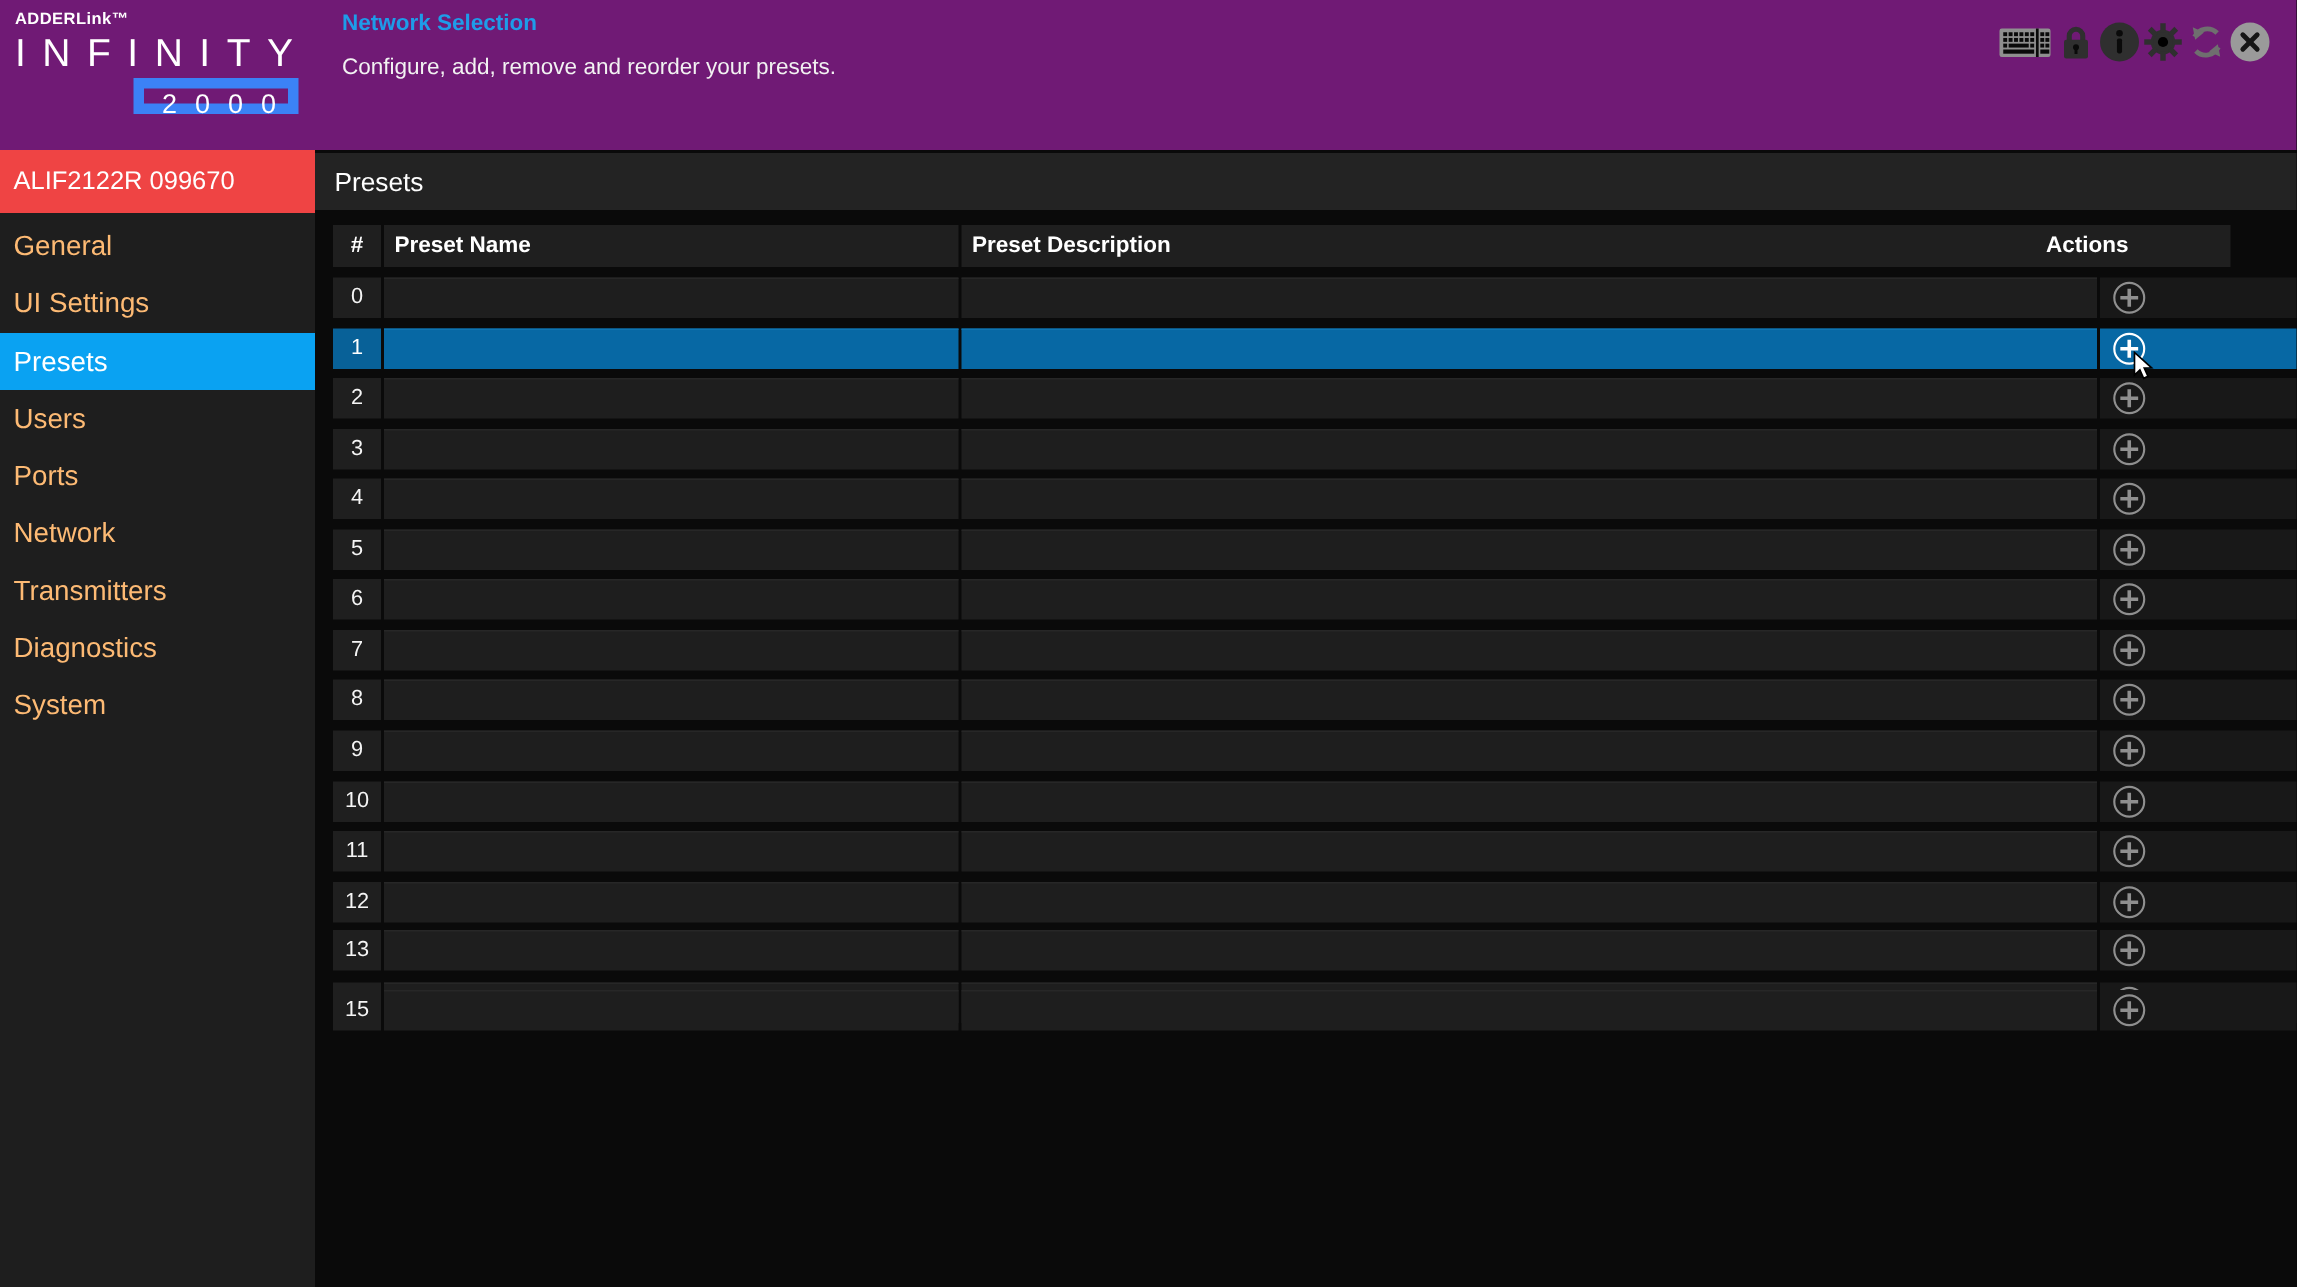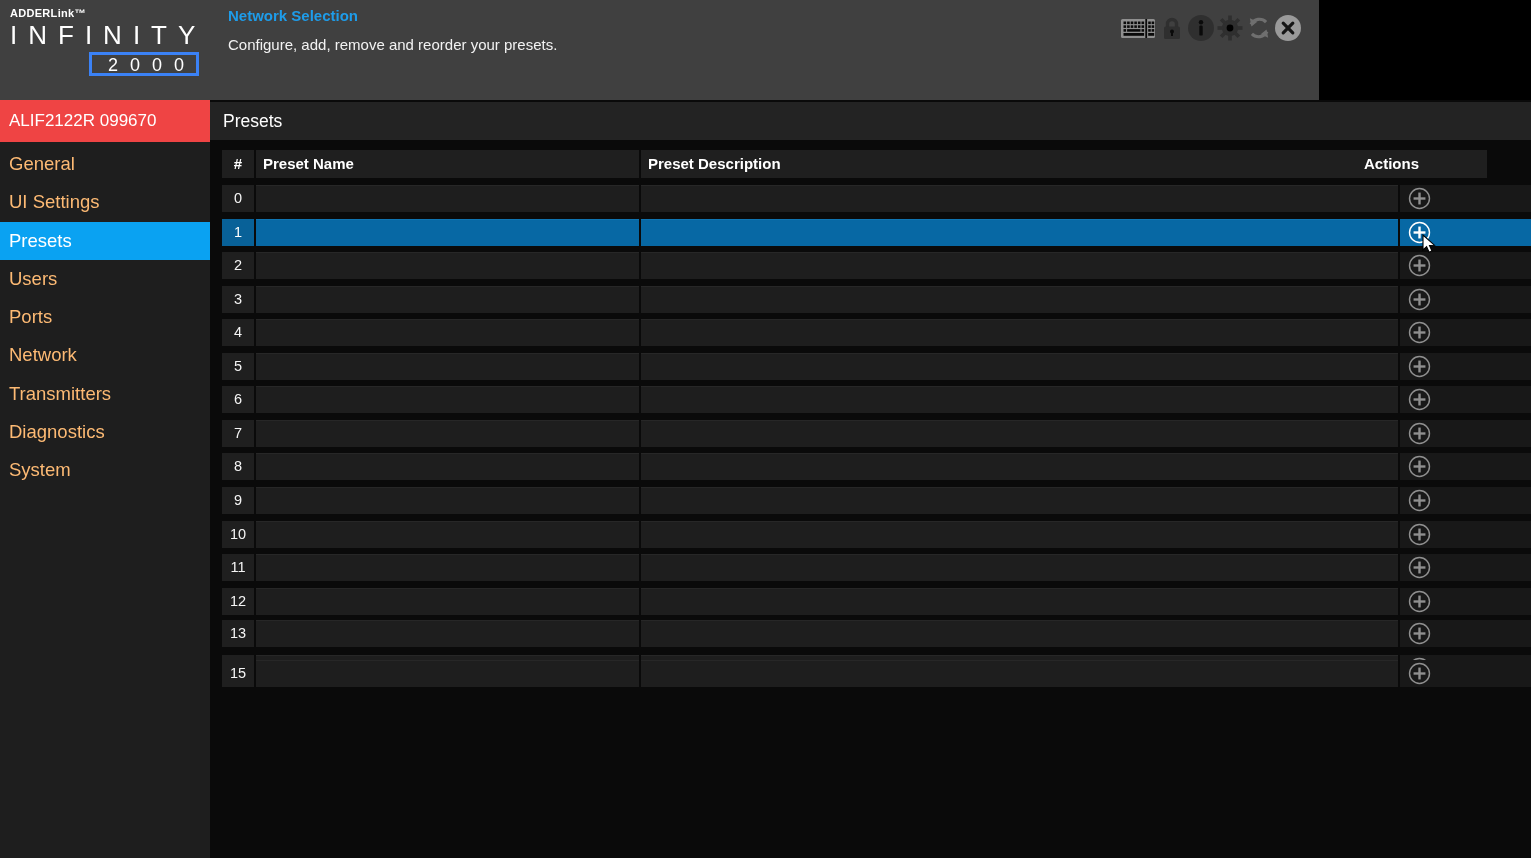--- a/index.html
+++ b/index.html
@@ -6,28 +6,28 @@
   html, body { width: 1531px; height: 858px; }
   body {
     position: relative;
     background: #000;
     font-family: "Liberation Sans", sans-serif;
     overflow: hidden;
     color: #f0f0f0;
   }
 
   
-  .top-header { position: absolute; left: 0; top: 0; width: 1319px; height: 100px; background: #404040; }
+  .top-header { position: absolute; left: 0; top: 0; width: 1531px; height: 100px; background: #701a75; }
 
   .logo { position: absolute; left: 10px; top: 7px; width: 200px; color: #fff; }
   .logo-brand { font-size: 11px; font-weight: bold; letter-spacing: 0.3px; }
   .logo-name { font-size: 26px; font-weight: 400; letter-spacing: 11px; margin-top: 1px; white-space: nowrap; }
   .logo-model-box {
     margin-left: 79px; margin-top: 1px; width: 110px; height: 24px;
-    border: 3px solid #3b82f6; text-align: right;
+    border: 7px solid #3b82f6; text-align: left;
     font-size: 18px; letter-spacing: 12px; padding-left: 12px; line-height: 20px;
   }
 
   .page-title { position: absolute; left: 228px; top: 7px; font-size: 15px; font-weight: bold; }
   .page-subtitle { position: absolute; left: 228px; top: 36px; font-size: 15px; color: #f2f2f2; }
 
   .toolbar { position: absolute; top: 13px; right: 17px; display: flex; align-items: center; gap: 1px; }
   .toolbar .tool { width: 28px; height: 30px; display: flex; align-items: center; justify-content: center; cursor: pointer; }
   .toolbar .tool.kb { width: 38px; }
 

